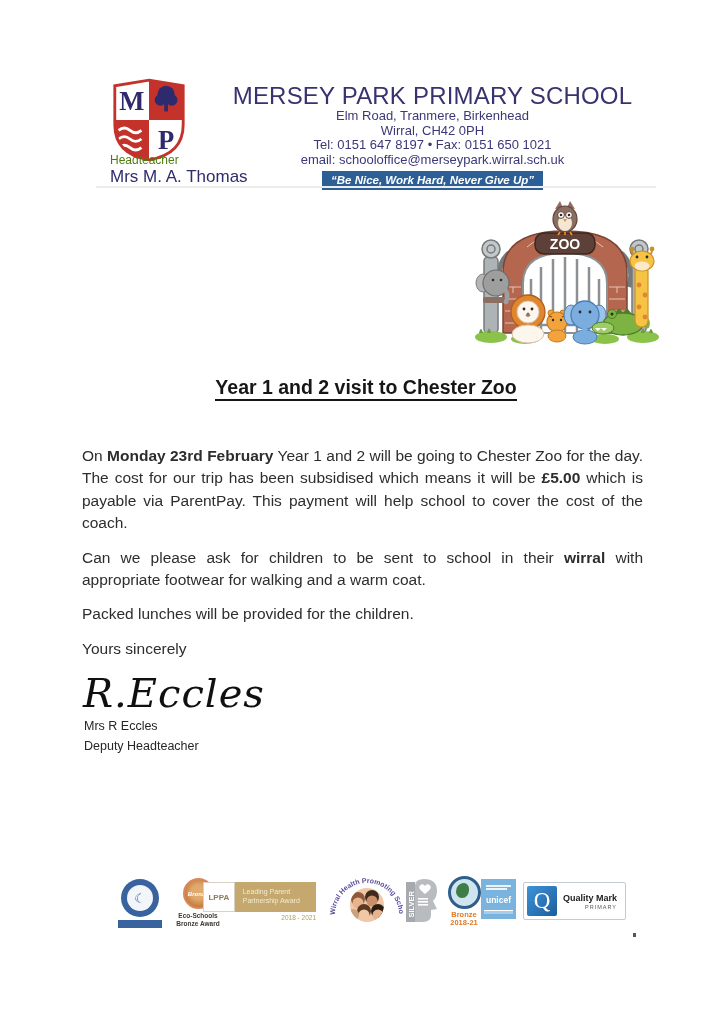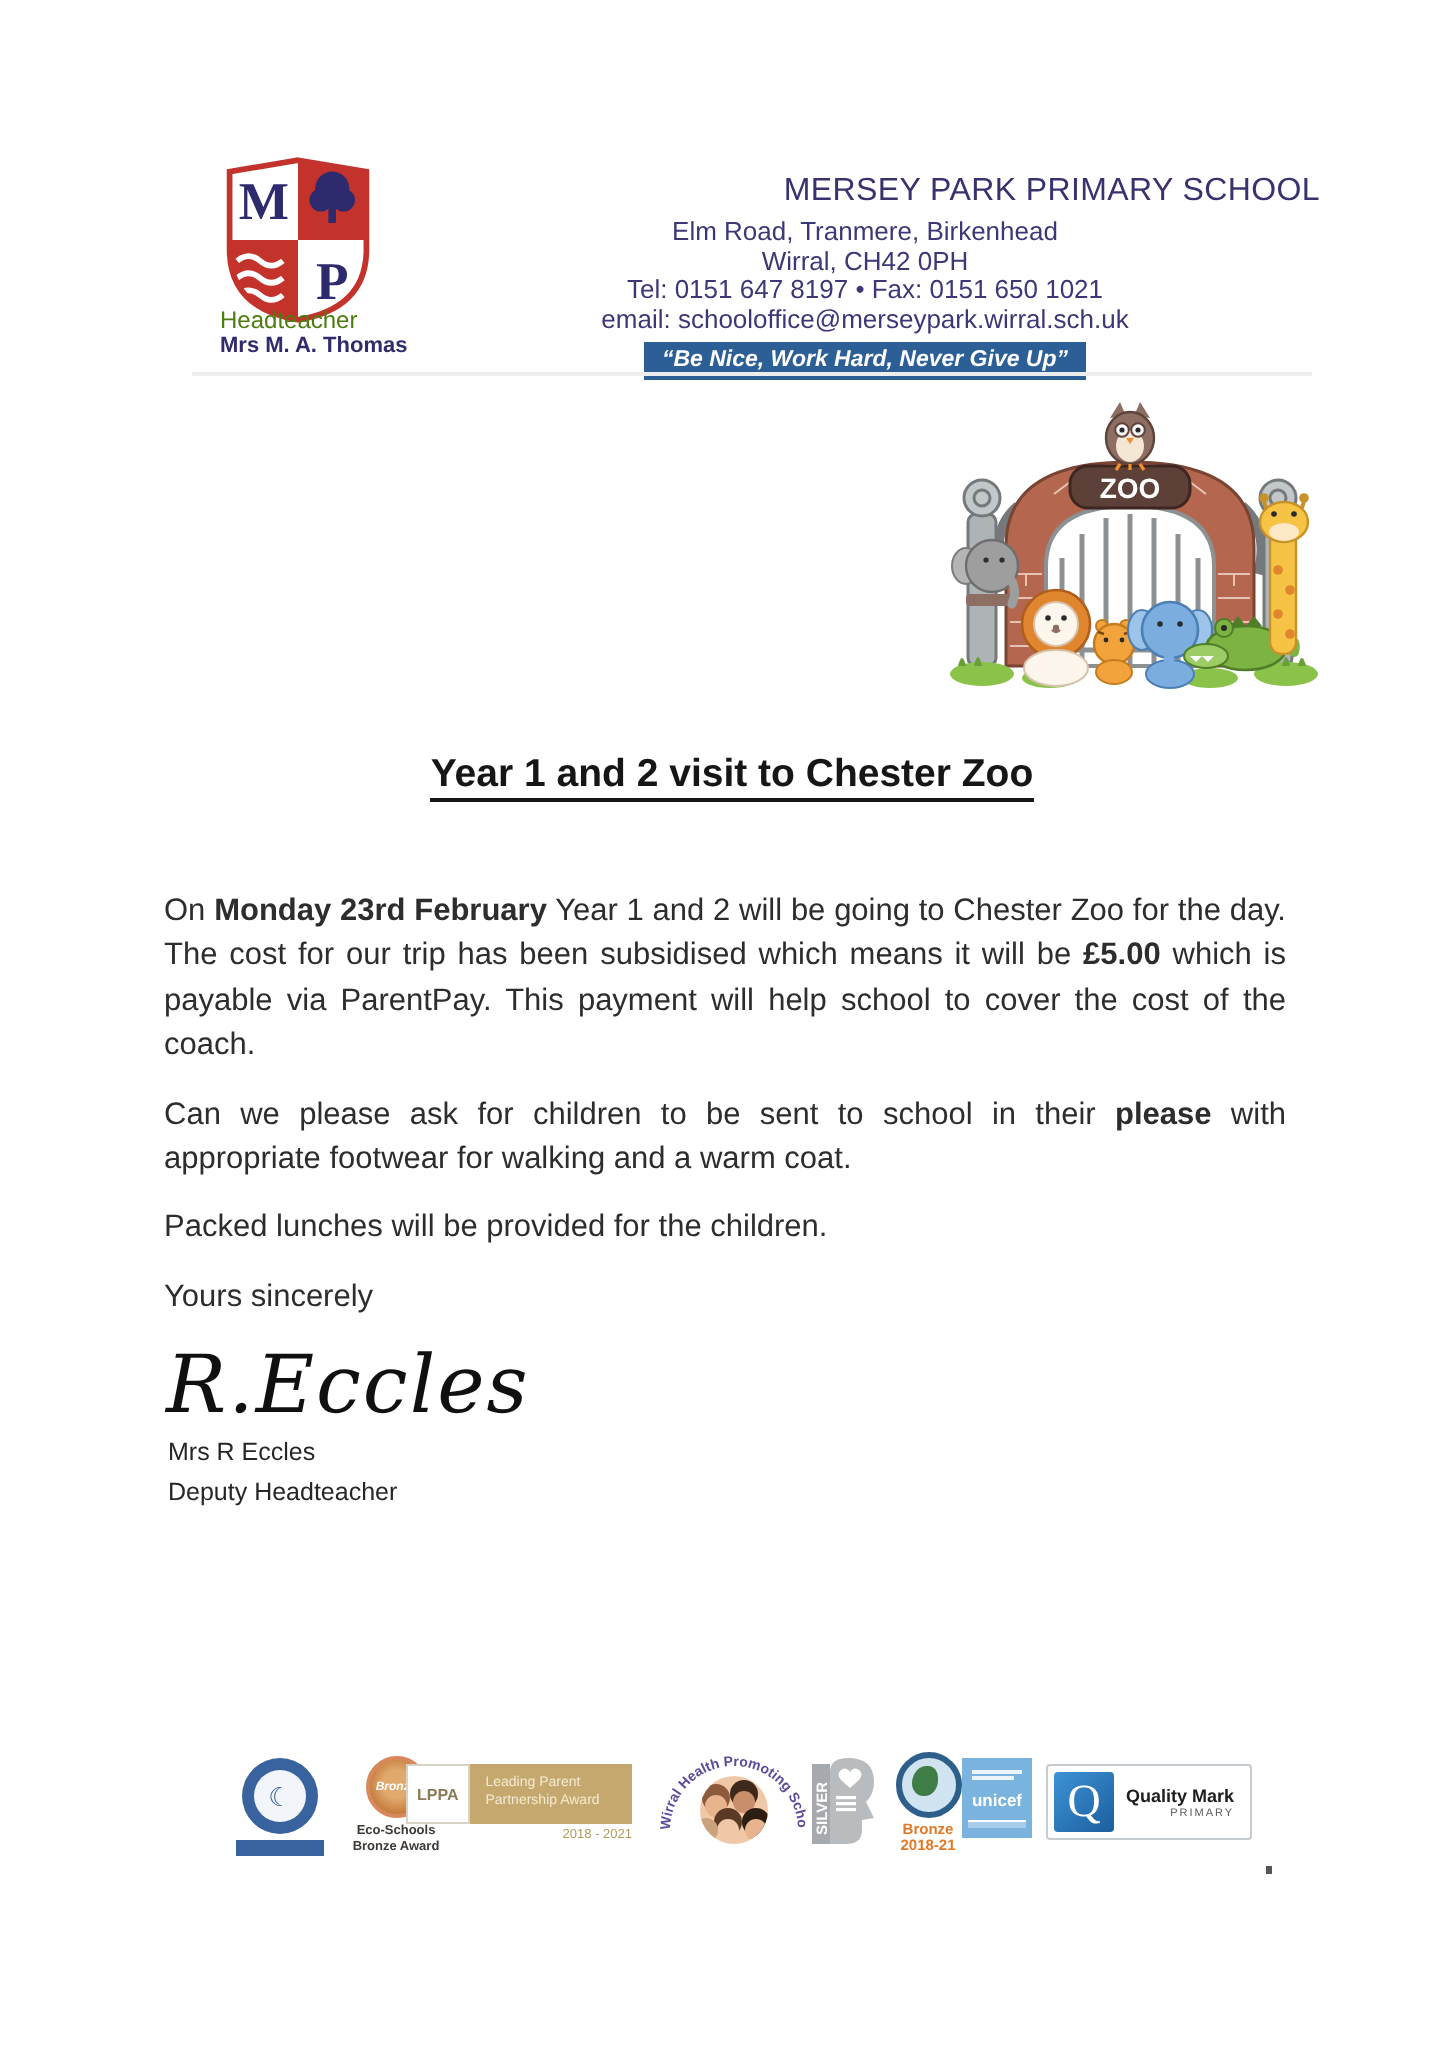--- a/index.html
+++ b/index.html
@@ -2,23 +2,23 @@
 <html><head>
 <meta charset="utf-8">
 <style>
   html,body{margin:0;padding:0;background:#fff;}
   #page{position:relative;width:724px;height:1024px;background:#ffffff;overflow:hidden;
         font-family:"Liberation Sans",sans-serif;}
 
   
   .shield{position:absolute;left:111px;top:77px;}
   .head-label{position:absolute;left:110px;top:153px;font-size:12px;color:#4d7c0f;}
-  .head-name{position:absolute;left:110px;top:167px;font-size:11px;font-weight:bold;color:#2f2b6d;}
+  .head-name{position:absolute;left:110px;top:167px;font-size:17px;font-weight:normal;color:#2f2b6d;}
   .center-block{position:absolute;left:205px;top:82px;width:455px;text-align:center;color:#3c3878;}
-  .school-name{font-size:16px;line-height:27px;color:#38336f;letter-spacing:.2px;text-align:right;}
+  .school-name{font-size:24px;line-height:27px;color:#38336f;letter-spacing:.2px;}
   .addr{font-size:13px;line-height:14.5px;}
   .motto{display:inline-block;margin-top:4px;background:#2d5f97;color:#fff;font-size:11.5px;
          font-weight:bold;font-style:italic;padding:3px 9px 4px;}
   .header-underline{position:absolute;left:96px;top:186px;width:560px;height:2px;background:#ededed;}
 
   
   .zoo{position:absolute;left:465px;top:195px;}
 
   
   .title{position:absolute;left:4px;top:376px;width:724px;text-align:center;
@@ -235,21 +235,21 @@
         <circle cx="180" cy="100" r="2.4" fill="#e0862f"></circle>
       <circle cx="174" cy="112" r="2.4" fill="#e0862f"></circle>
         <circle cx="180" cy="122" r="2.4" fill="#e0862f"></circle>
     </g>
   </svg>
 
   <div class="title"><span>Year 1 and 2 visit to Chester Zoo</span></div>
 
   <div class="body-text">
     <p><span>On </span><strong>Monday 23rd February</strong><span> Year 1 and 2 will be going to Chester Zoo for the day. The cost for our trip has been subsidised which means it will be </span><strong>£5.00</strong><span> which is payable via ParentPay. This payment will help school to cover the cost of the coach.</span></p>
-    <p><span>Can we please ask for children to be sent to school in their </span><strong>please</strong><span> with appropriate footwear for walking and a warm coat.</span></p>
+    <p><span>Can we please ask for children to be sent to school in their </span><strong>wirral</strong><span> with appropriate footwear for walking and a warm coat.</span></p>
     <p>Packed lunches will be provided for the children.</p>
     <p>Yours sincerely</p>
   </div>
 
   <div class="signature">R.Eccles</div>
   <div class="signatory">
     <div>Mrs R Eccles</div>
     <div>Deputy Headteacher</div>
   </div>
 

